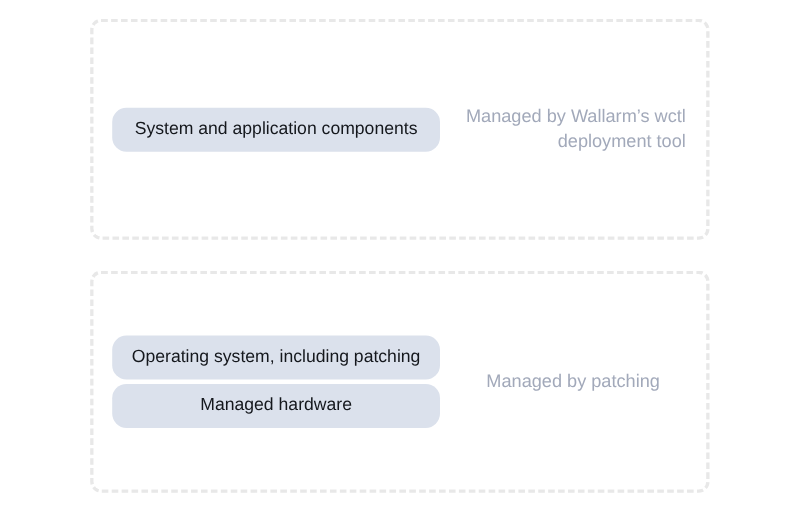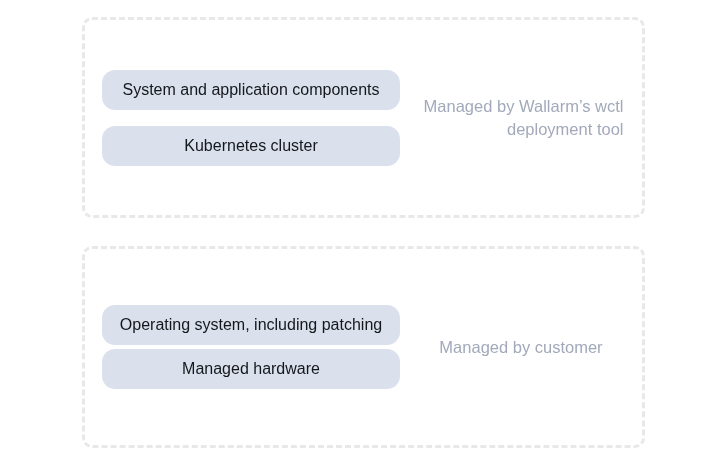--- a/index.html
+++ b/index.html
@@ -64,30 +64,29 @@
   }
 </style>
 </head>
 <body>
 
 <div class="canvas">
 
   <section class="group group-top">
     <div class="pills">
       <div class="pill">System and application components</div>
-      <div class="pill">Kubernetes cluster</div>
     </div>
     <div class="group-label">
       <div class="label-text">Managed by Wallarm’s wctl deployment tool</div>
     </div>
   </section>
 
   <section class="group group-bottom">
     <div class="pills">
       <div class="pill">Operating system, including patching</div>
       <div class="pill">Managed hardware</div>
     </div>
     <div class="group-label">
-      <div class="label-text">Managed by customer</div>
+      <div class="label-text">Managed by patching</div>
     </div>
   </section>
 
 </div>
 
 </body></html>

